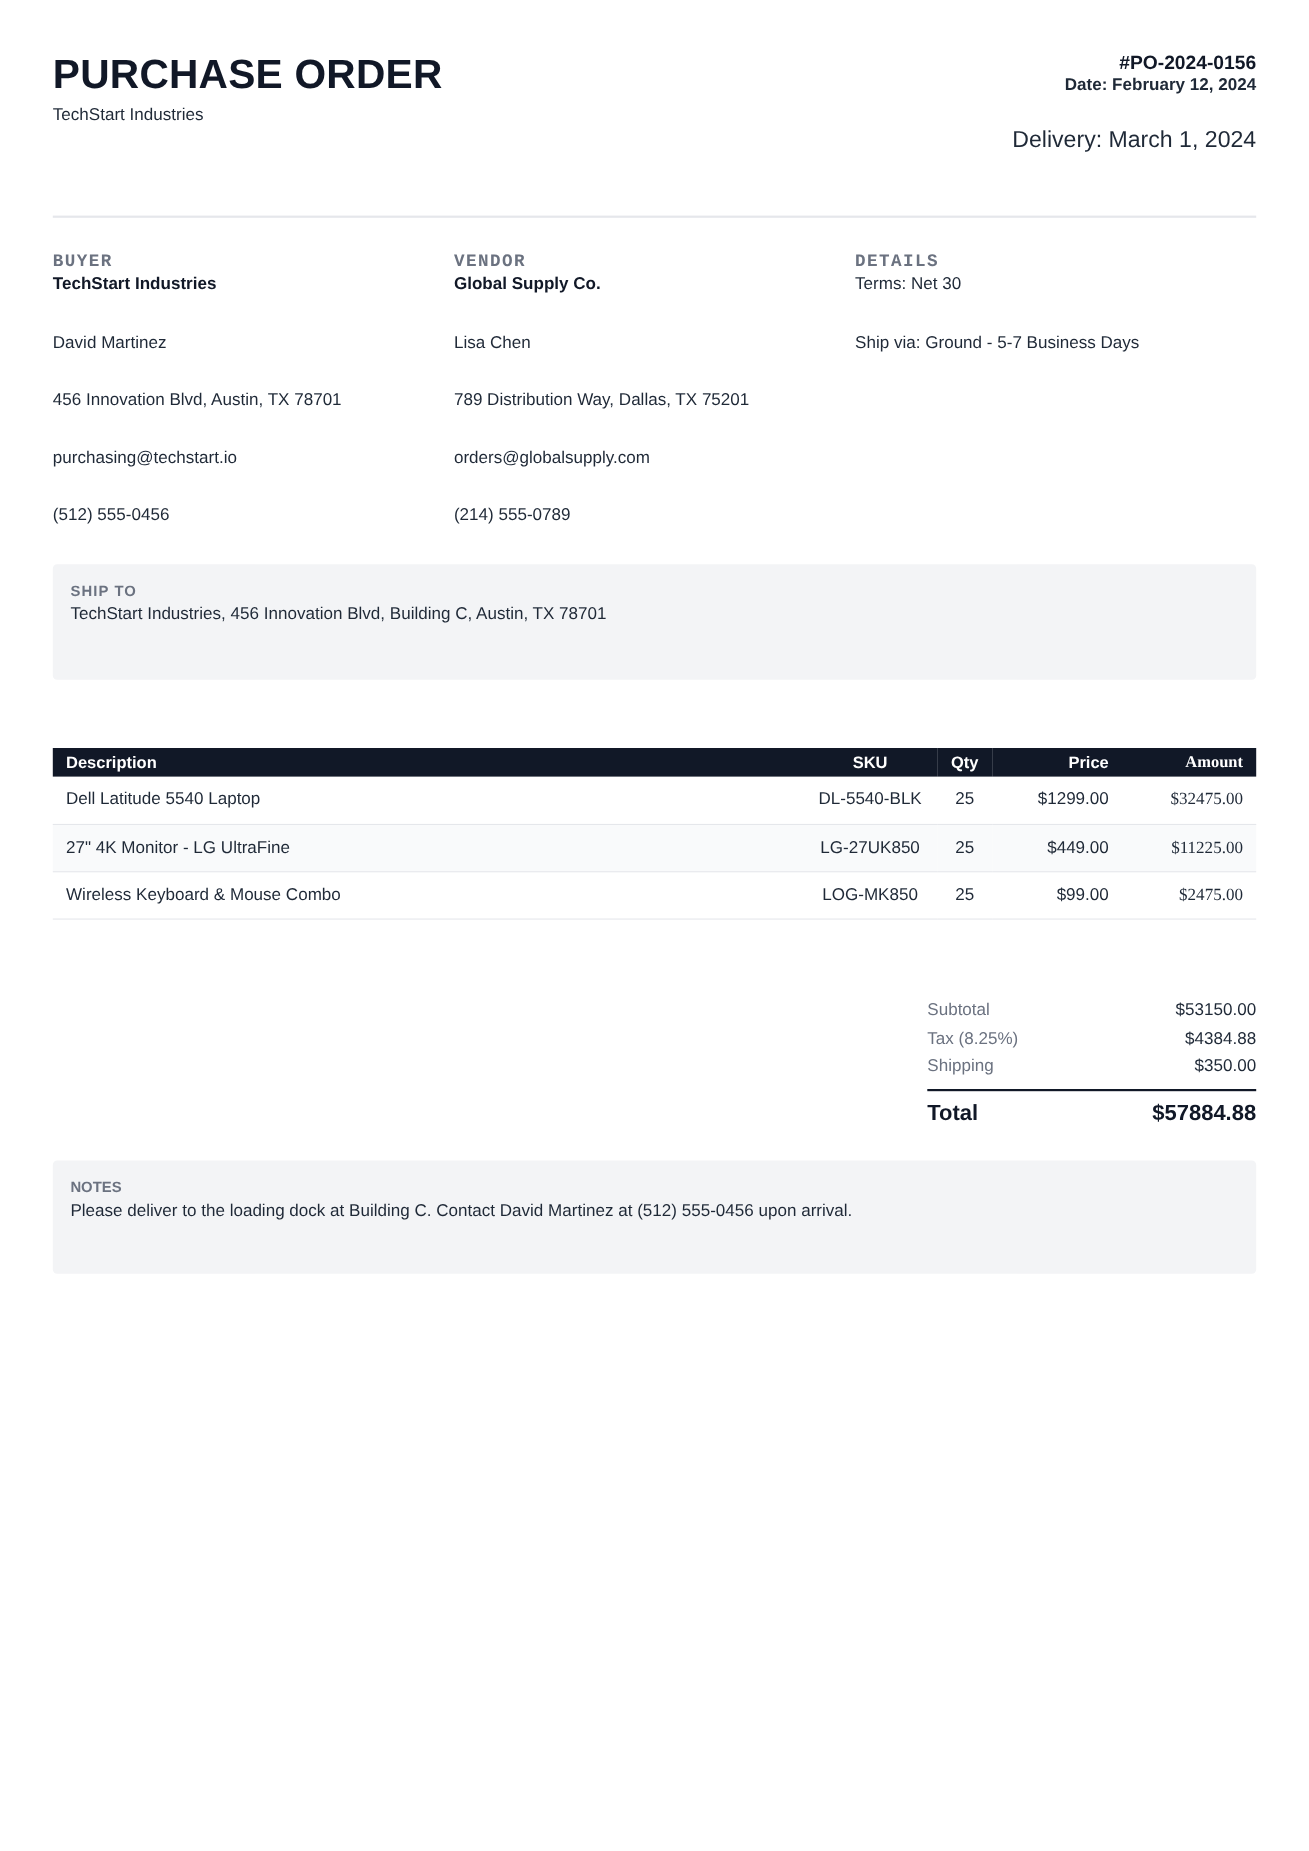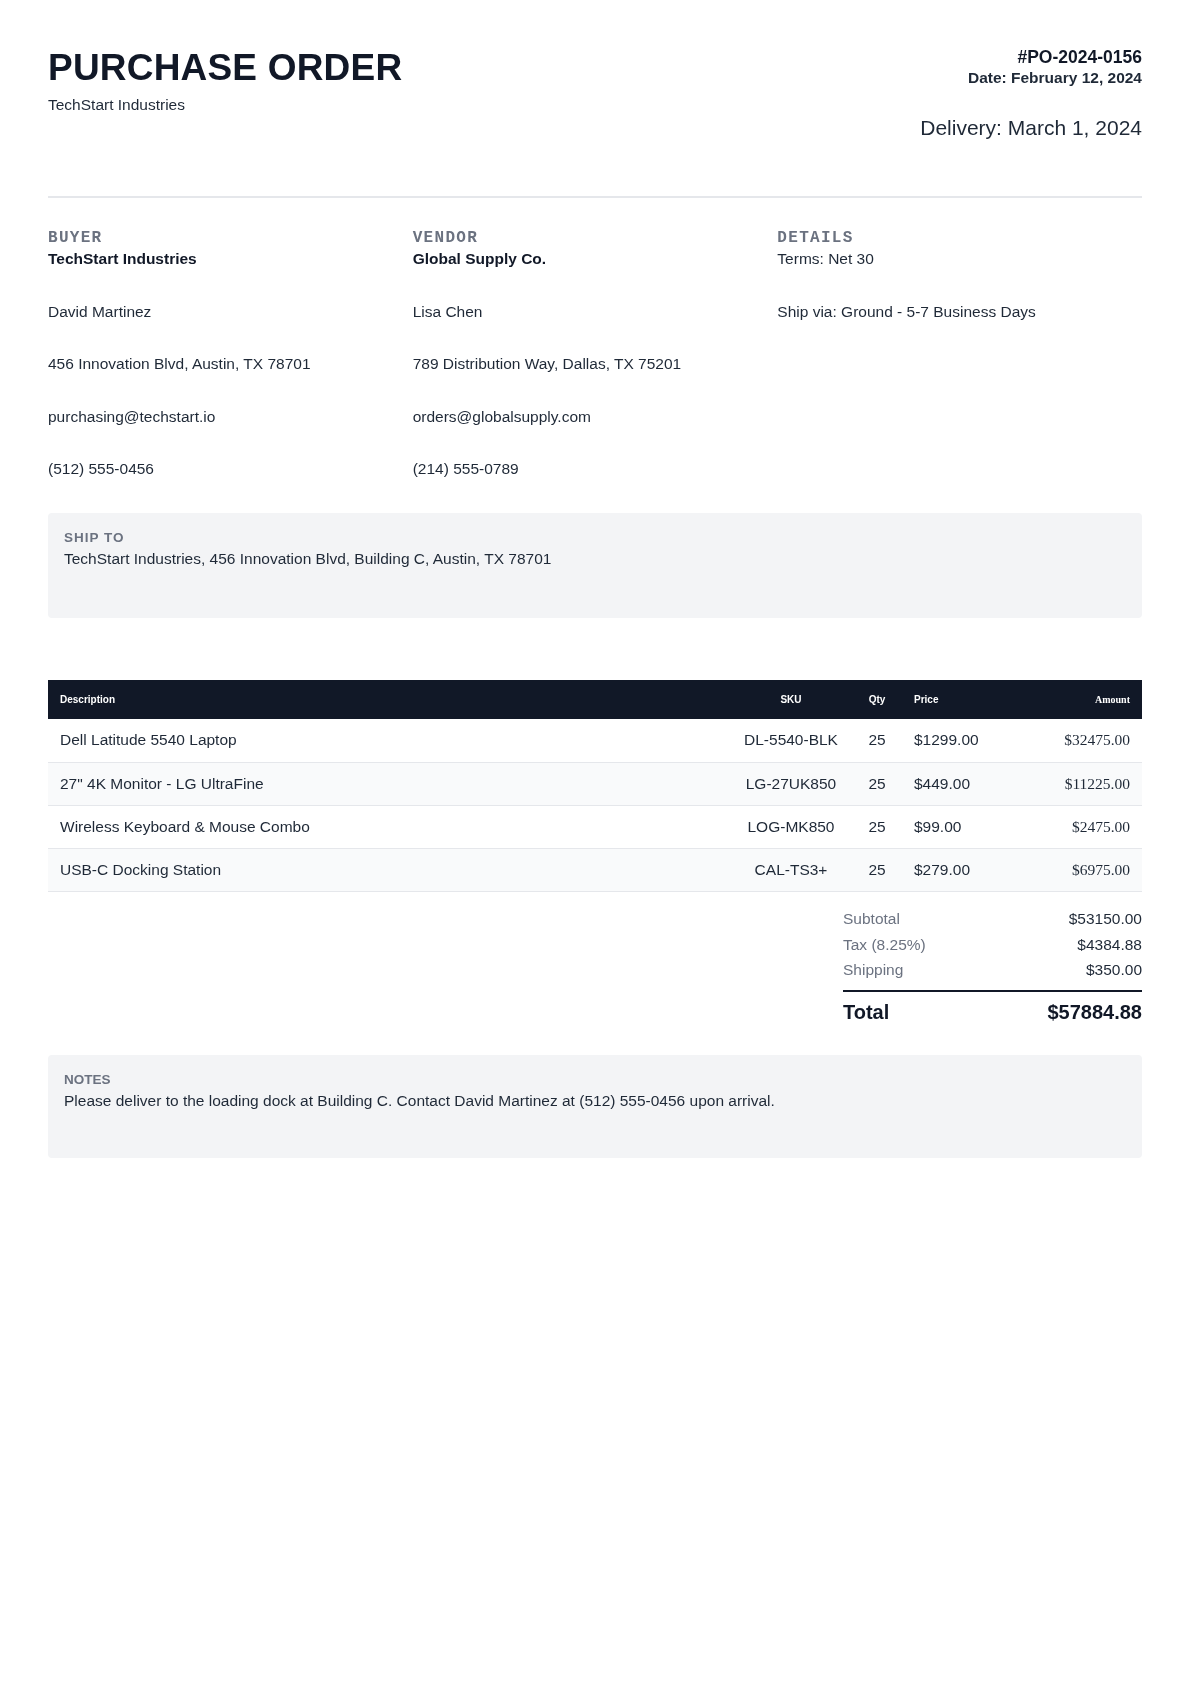--- a/index.html
+++ b/index.html
@@ -32,27 +32,27 @@
   
   .box { position: absolute; left: 0; width: 1094px; background: #f3f4f6; border-radius: 4px; padding: 16px 16px; }
   .box.ship { top: 513px; height: 105px; }
   .box.notes { top: 1055px; height: 103px; }
   .box-label { font-size: 13.5px; font-weight: 700; color: #6b7280; line-height: 17px; }
   .box.ship .box-label { letter-spacing: 1px; }
   .box-text { font-size: 15.5px; line-height: 21px; margin-top: 2px; color: #1f2937; }
 
   
   .items { position: absolute; left: 0; top: 680px; width: 1094px; border-collapse: collapse; }
-  .items th { background: #111827; color: #ffffff; font-size: 10px; font-weight: 700; height: 39px; padding: 0 12px; }
+  .items th { background: #111827; color: #ffffff; font-size: 15px; font-weight: 700; height: 26px; padding: 0 12px; }
   .items td { font-size: 15.5px; height: 43px; padding: 0 12px; border-bottom: 1px solid #e5e7eb; color: #1f2937; }
   .items tr.alt td { background: #f9fafb; }
   .c-desc { text-align: left; }
   .c-sku { text-align: center; width: 122px; }
   .c-qty { text-align: center; width: 50px; }
-  .c-price { text-align: left; width: 118px; }
+  .c-price { text-align: right; width: 118px; }
   .c-amount { text-align: right; width: 122px; font-family: Liberation Serif, serif; }
 
   
   .totals { position: absolute; left: 795px; top: 906px; width: 299px; }
   .t-row { display: flex; justify-content: space-between; font-size: 15.5px; line-height: 25.5px; }
   .t-label { color: #6b7280; }
   .t-value { color: #1f2937; }
   .t-total { display: flex; justify-content: space-between; border-top: 2px solid #111827; margin-top: 7px; padding-top: 8px; font-size: 20px; font-weight: 700; color: #111827; line-height: 24px; }
 </style>
 </head>
@@ -124,27 +124,20 @@
         <td class="c-price">$449.00</td>
         <td class="c-amount">$11225.00</td>
       </tr>
       <tr>
         <td class="c-desc">Wireless Keyboard &amp; Mouse Combo</td>
         <td class="c-sku">LOG-MK850</td>
         <td class="c-qty">25</td>
         <td class="c-price">$99.00</td>
         <td class="c-amount">$2475.00</td>
       </tr>
-      <tr class="alt">
-        <td class="c-desc">USB-C Docking Station</td>
-        <td class="c-sku">CAL-TS3+</td>
-        <td class="c-qty">25</td>
-        <td class="c-price">$279.00</td>
-        <td class="c-amount">$6975.00</td>
-      </tr>
     </tbody>
   </table>
 
   <div class="totals">
     <div class="t-row">
       <span class="t-label">Subtotal</span>
       <span class="t-value">$53150.00</span>
     </div>
     <div class="t-row">
       <span class="t-label">Tax (8.25%)</span>

